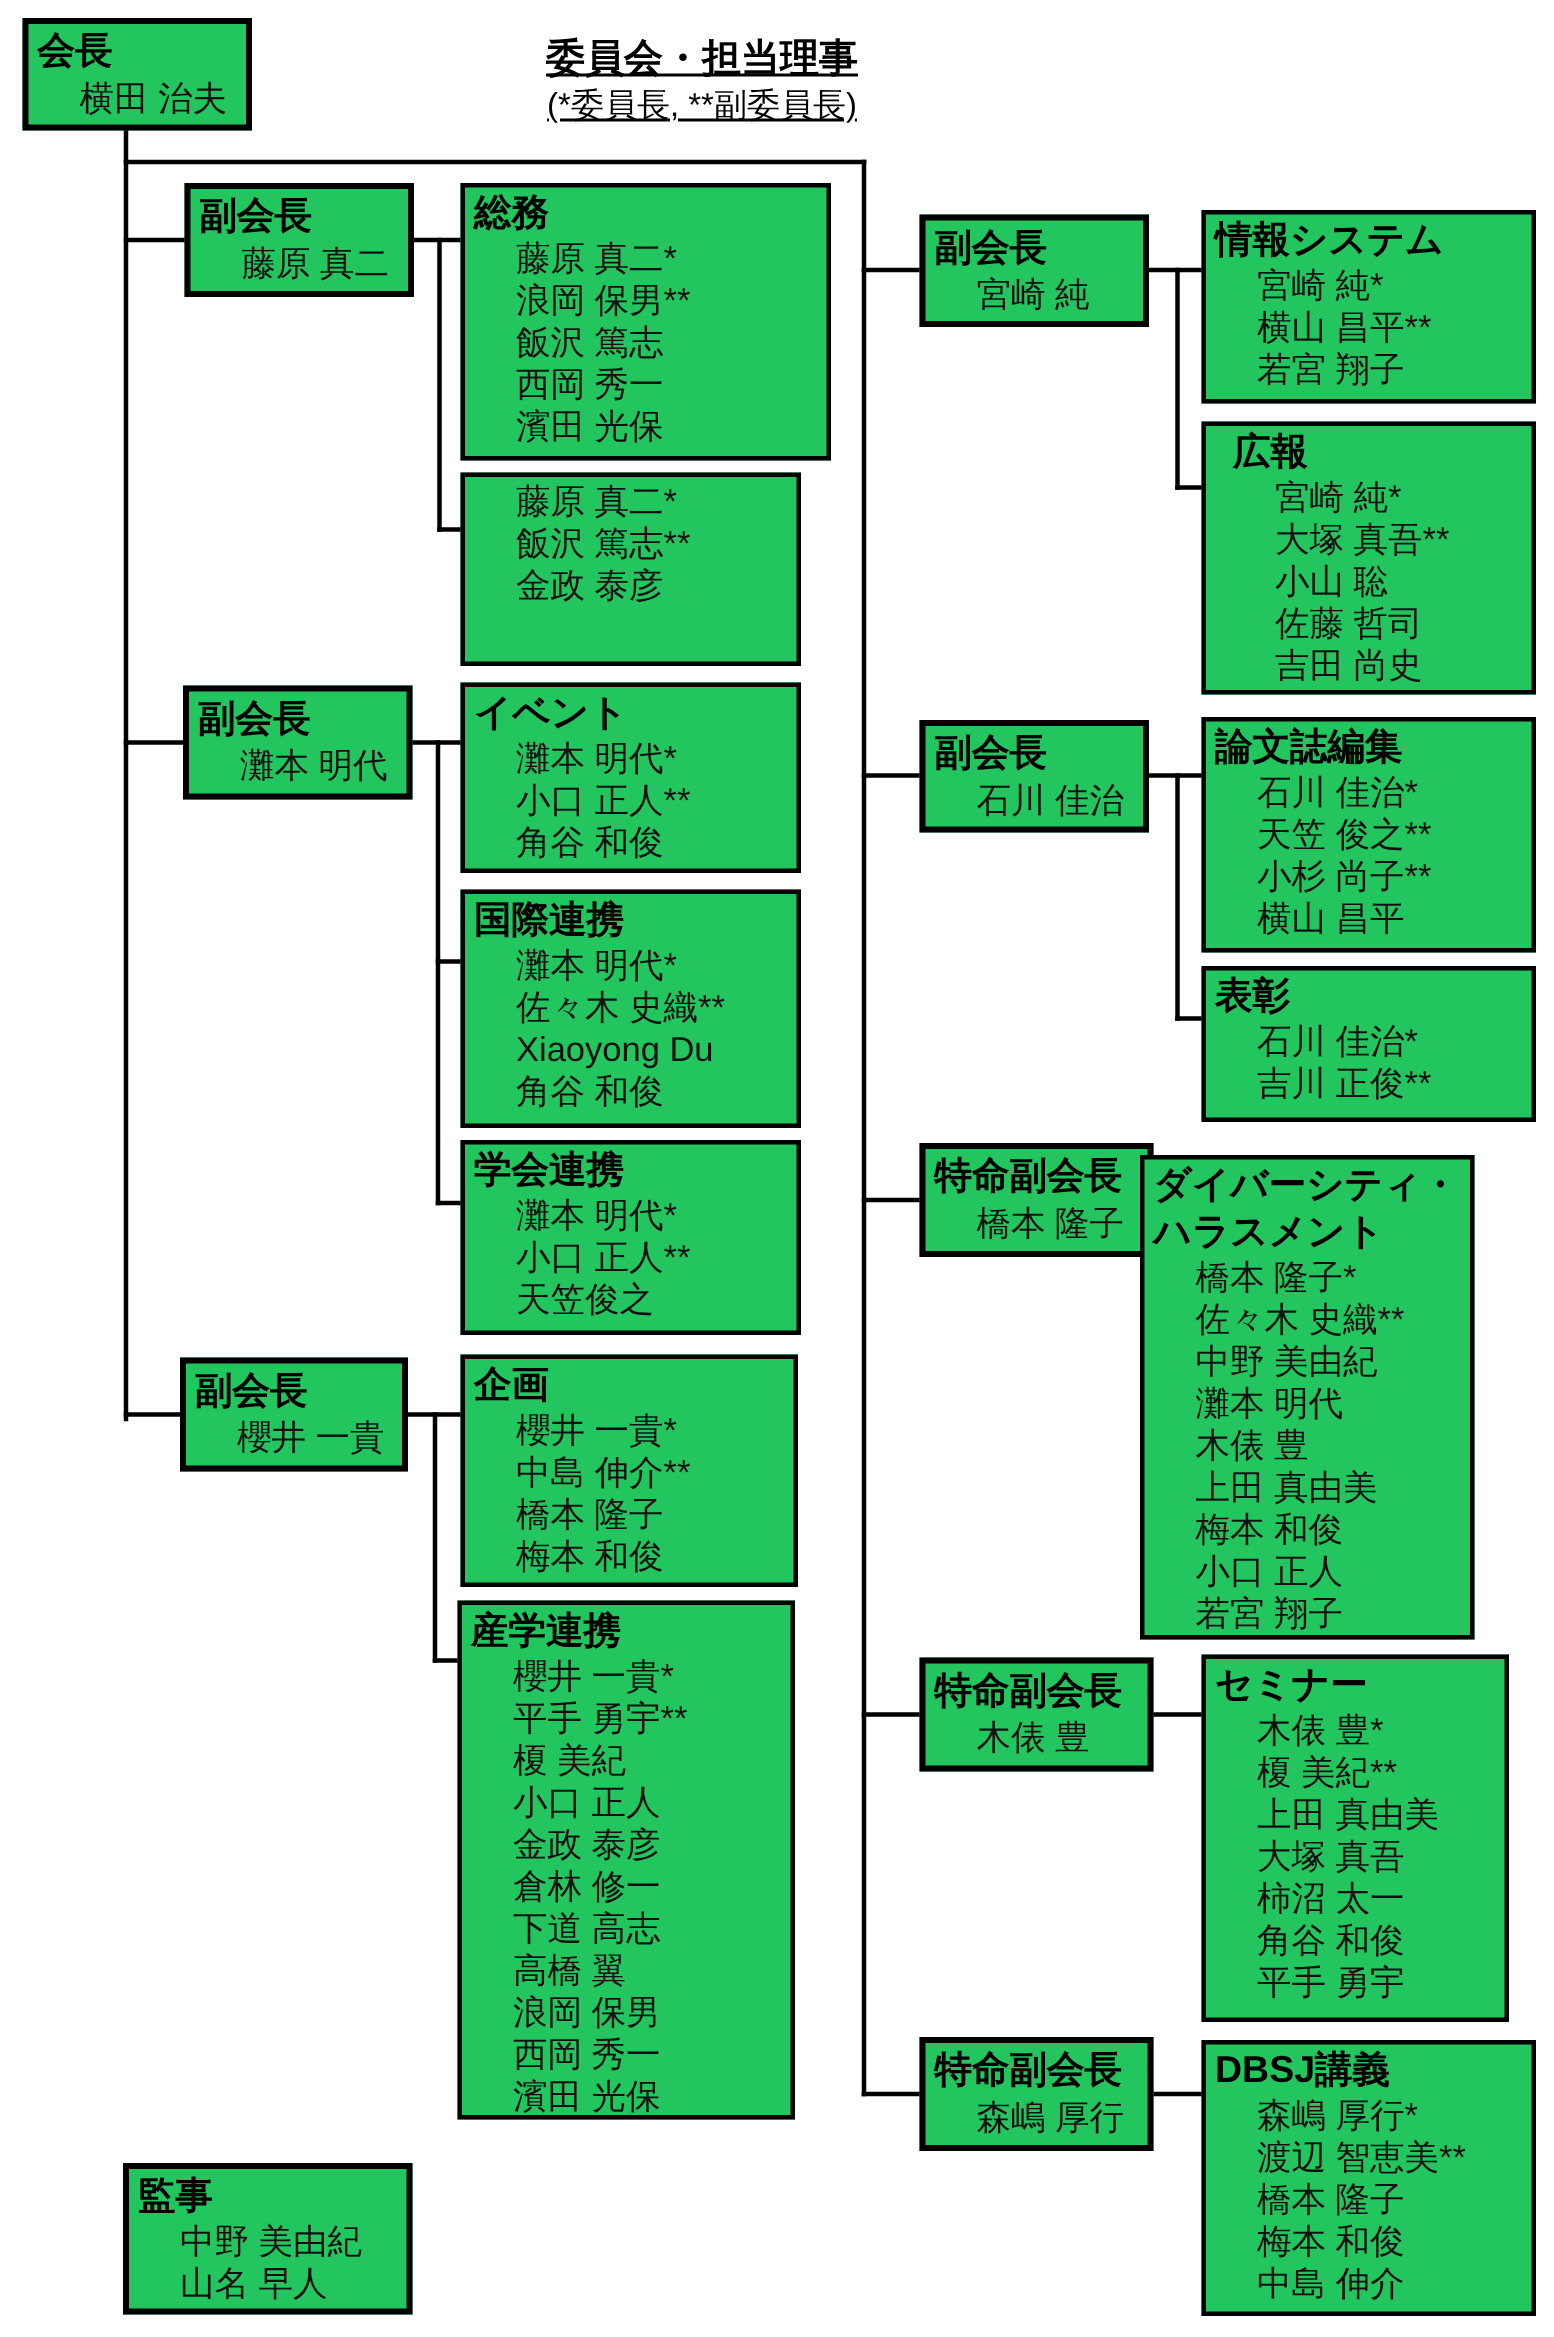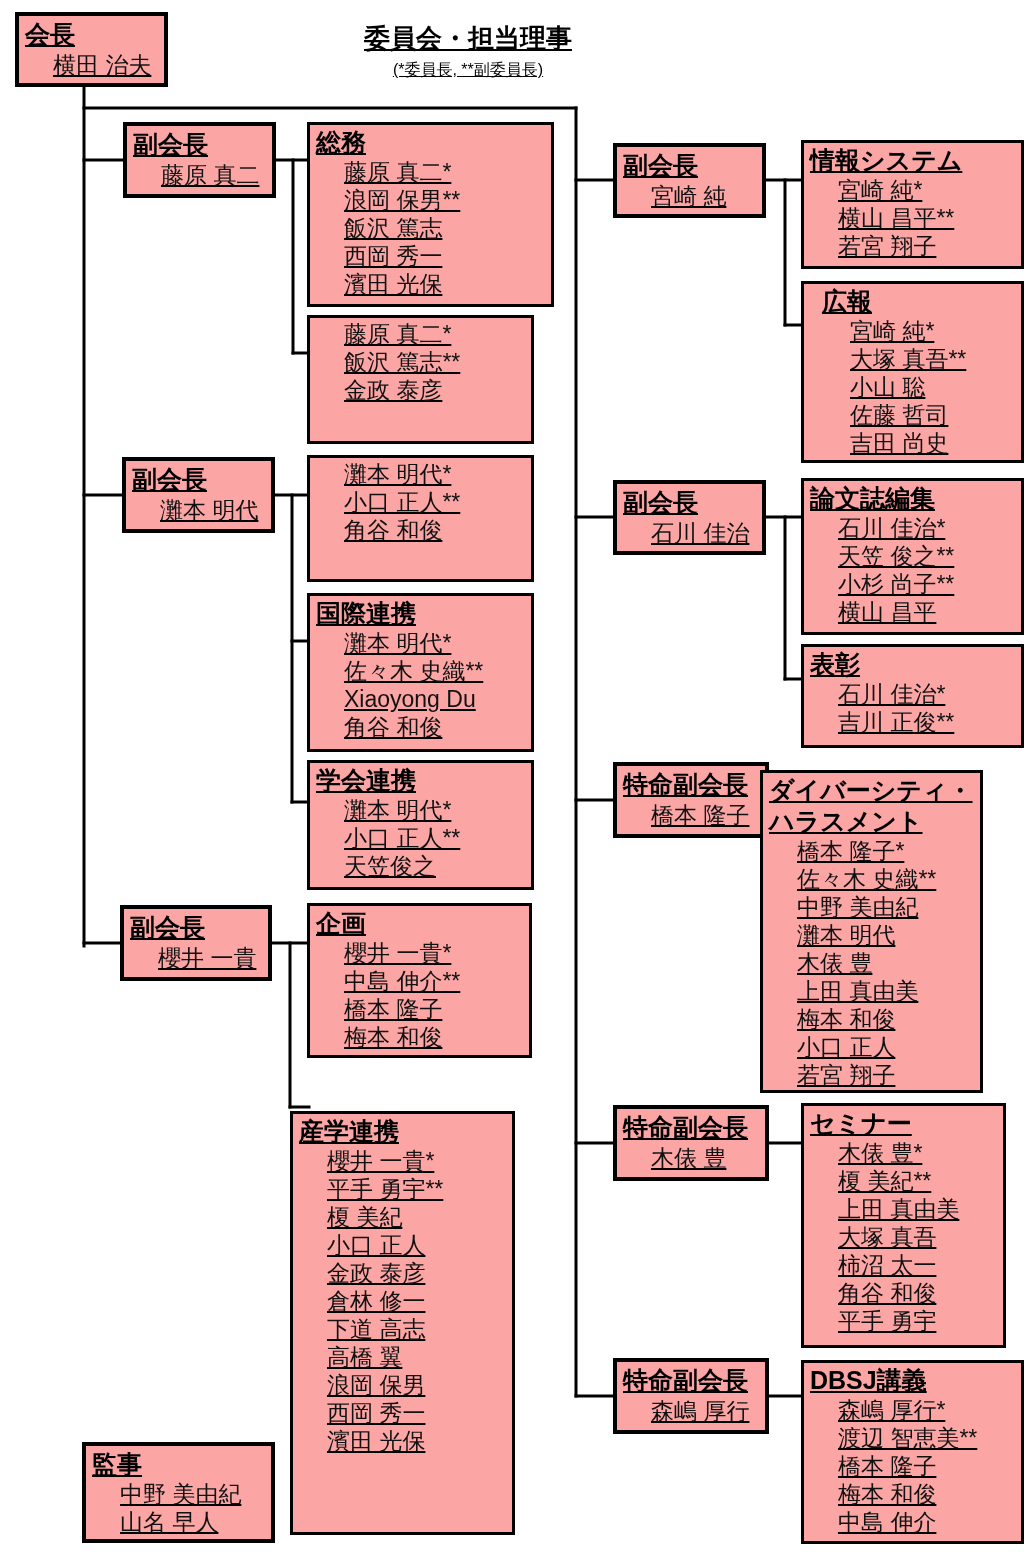--- a/index.html
+++ b/index.html
@@ -1,28 +1,28 @@
 <!DOCTYPE html>
 <html><head>
 <meta charset="utf-8">
 <style>
   html,body{margin:0;padding:0;background:#fff;}
   .canvas{position:relative;width:1036px;height:1558px;background:#fff;
           font-family:"Liberation Sans",sans-serif;color:#000;overflow:hidden;}
   .wires{position:absolute;left:0;top:0;}
-  .box{position:absolute;background:#fca5a5;box-sizing:border-box;text-decoration:underline;}
+  .box{position:absolute;background:#22c55e;box-sizing:border-box;}
   .role{border:4px solid #000;padding:2px 6px;}
   .com{border:3px solid #000;padding:2px 6px;}
   .role-title{font-weight:bold;font-size:25px;line-height:32px;white-space:nowrap;}
   .role-name{font-size:23px;line-height:30px;margin-left:28px;color:#111;white-space:nowrap;}
   .com-title{font-weight:bold;font-size:25px;line-height:31px;}
   .member{font-size:23px;line-height:28px;padding-left:28px;color:#111;white-space:nowrap;}
   .hdr{position:absolute;left:298px;top:20px;width:340px;text-align:center;text-decoration:underline;}
   .hdr-title{font-size:26px;font-weight:bold;line-height:36px;}
-  .hdr-sub{font-size:16px;line-height:28px;}
+  .hdr-sub{font-size:22px;line-height:28px;}
 </style>
 </head>
 <body>
 
 <div class="canvas">
 
   <svg class="wires" width="1036" height="1558" viewBox="0 0 1036 1558">
     <g stroke="#000" stroke-width="3" stroke-linecap="square">
 
       <line x1="84" y1="85" x2="84" y2="946"></line>
@@ -100,20 +100,21 @@
       </div>
   </div>
   <div class="box com" style="left:307px;top:315px;width:227px;height:129px;">
     <div>
         <div class="member">藤原 真二*</div>
         <div class="member">飯沢 篤志**</div>
         <div class="member">金政 泰彦</div>
       </div>
   </div>
   <div class="box com" style="left:307px;top:455px;width:227px;height:127px;">
+    <div class="com-title">イベント</div>
     <div>
         <div class="member">灘本 明代*</div>
         <div class="member">小口 正人**</div>
         <div class="member">角谷 和俊</div>
       </div>
   </div>
   <div class="box com" style="left:307px;top:593px;width:227px;height:159px;">
     <div class="com-title">国際連携</div>
     <div>
         <div class="member">灘本 明代*</div>
@@ -132,21 +133,21 @@
   </div>
   <div class="box com" style="left:307px;top:903px;width:225px;height:155px;">
     <div class="com-title">企画</div>
     <div>
         <div class="member">櫻井 一貴*</div>
         <div class="member">中島 伸介**</div>
         <div class="member">橋本 隆子</div>
         <div class="member">梅本 和俊</div>
       </div>
   </div>
-  <div class="box com" style="left:290px;top:1067px;width:225px;height:424px;margin-top:44px;">
+  <div class="box com" style="left:305px;top:1067px;width:225px;height:346px;">
     <div class="com-title">産学連携</div>
     <div>
         <div class="member">櫻井 一貴*</div>
         <div class="member">平手 勇宇**</div>
         <div class="member">榎 美紀</div>
         <div class="member">小口 正人</div>
         <div class="member">金政 泰彦</div>
         <div class="member">倉林 修一</div>
         <div class="member">下道 高志</div>
         <div class="member">高橋 翼</div>

